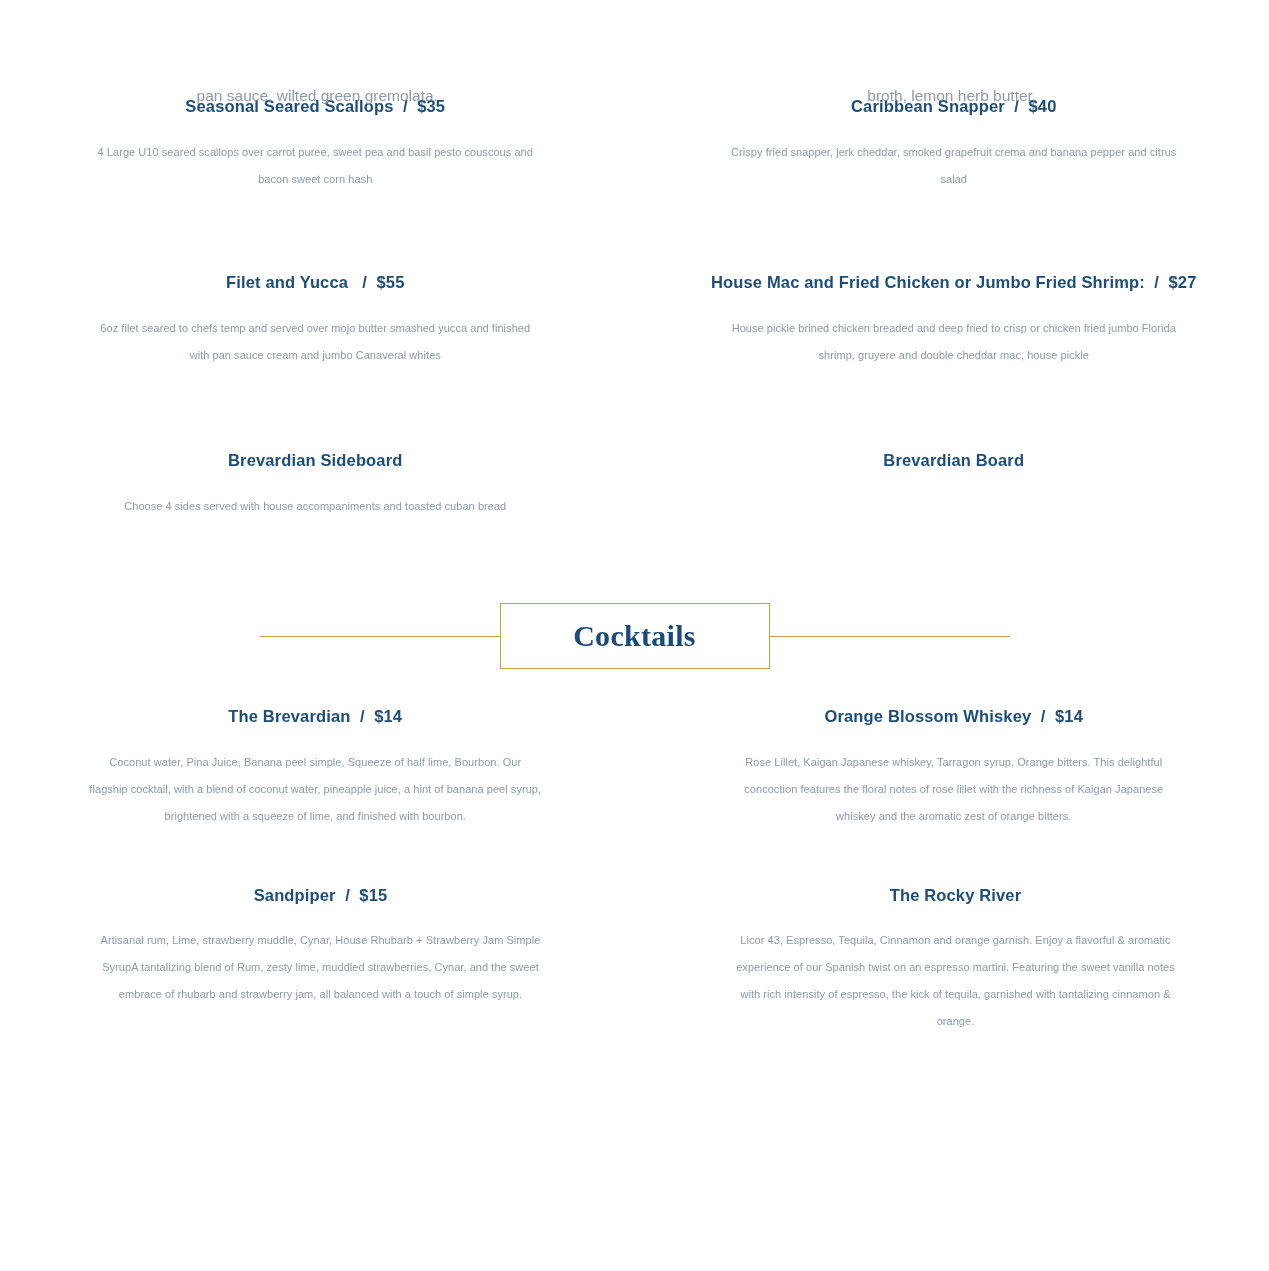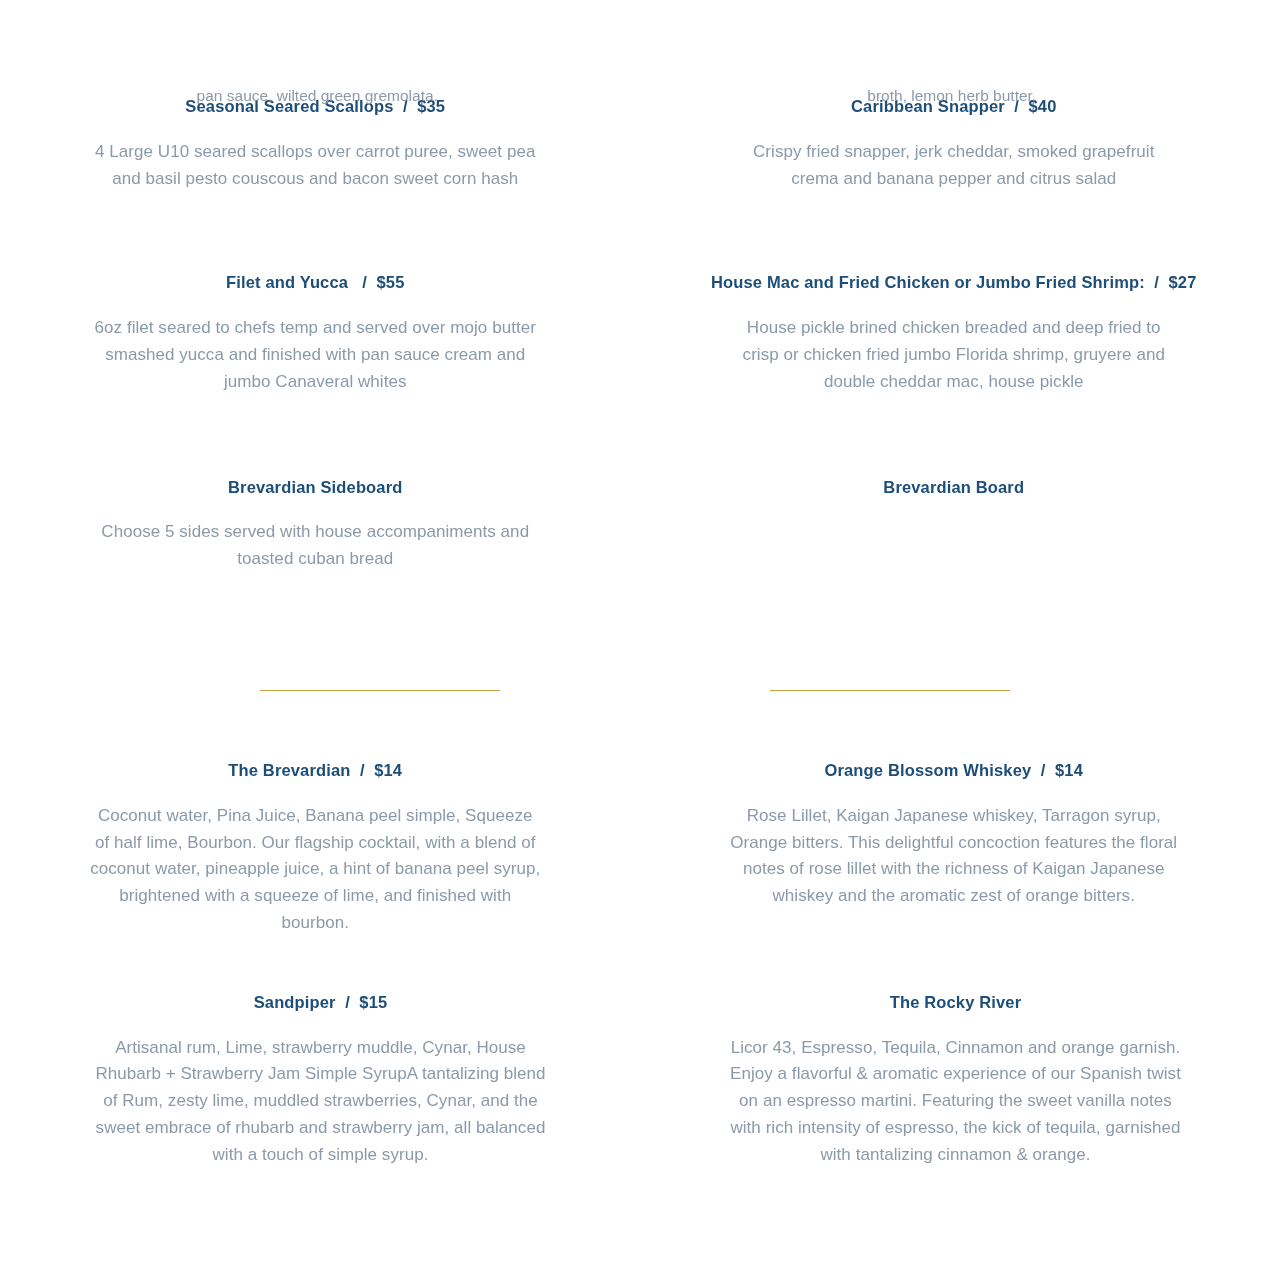--- a/index.html
+++ b/index.html
@@ -46,21 +46,21 @@
     font-weight: 600;
     letter-spacing: 0.15px;
     line-height: 1.2;
     margin: 0;
     white-space: pre;
   }
 
   .item-desc {
     color: #8b9aa9;
     font-family: "Liberation Sans", sans-serif;
-    font-size: 17px;
+    font-size: 11px;
     font-weight: 300;
     line-height: 26.8px;
     letter-spacing: 0.05px;
     margin: 22px auto 0;
     max-width: 452px;
   }
 
   
   .clipped-row {
     position: absolute;
@@ -153,33 +153,36 @@
         <div class="item-title">House Mac and Fried Chicken or Jumbo Fried Shrimp:  /  $27</div>
         <div class="item-desc">House pickle brined chicken breaded and deep fried to crisp or chicken fried jumbo Florida shrimp, gruyere and double cheddar mac, house pickle</div>
       </div>
     </div>
   </div>
 
   <div class="menu-grid" style="margin-top:82px;">
     <div class="menu-col">
       <div class="menu-item">
         <div class="item-title">Brevardian Sideboard</div>
-        <div class="item-desc">Choose 5 sides served with house accompaniments and toasted cuban bread</div>
+        <div class="item-desc">Choose 4 sides served with house accompaniments and toasted cuban bread</div>
       </div>
     </div>
     <div class="menu-col">
       <div class="menu-item">
         <div class="item-title">Brevardian Board</div>
       </div>
     </div>
   </div>
 
   <div class="section-divider" style="margin-top:57px;">
     <div class="divider-rule left"></div>
     <div class="divider-rule right"></div>
+    <div class="divider-box">
+      <div class="divider-title">Cocktails</div>
+    </div>
   </div>
 
   <div class="menu-grid" style="margin-top:11px;">
     <div class="menu-col">
       <div class="menu-item">
         <div class="item-title">The Brevardian  /  $14</div>
         <div class="item-desc">Coconut water, Pina Juice, Banana peel simple, Squeeze of half lime, Bourbon. Our flagship cocktail, with a blend of coconut water, pineapple juice, a hint of banana peel syrup, brightened with a squeeze of lime, and finished with bourbon.</div>
       </div>
     </div>
     <div class="menu-col">

